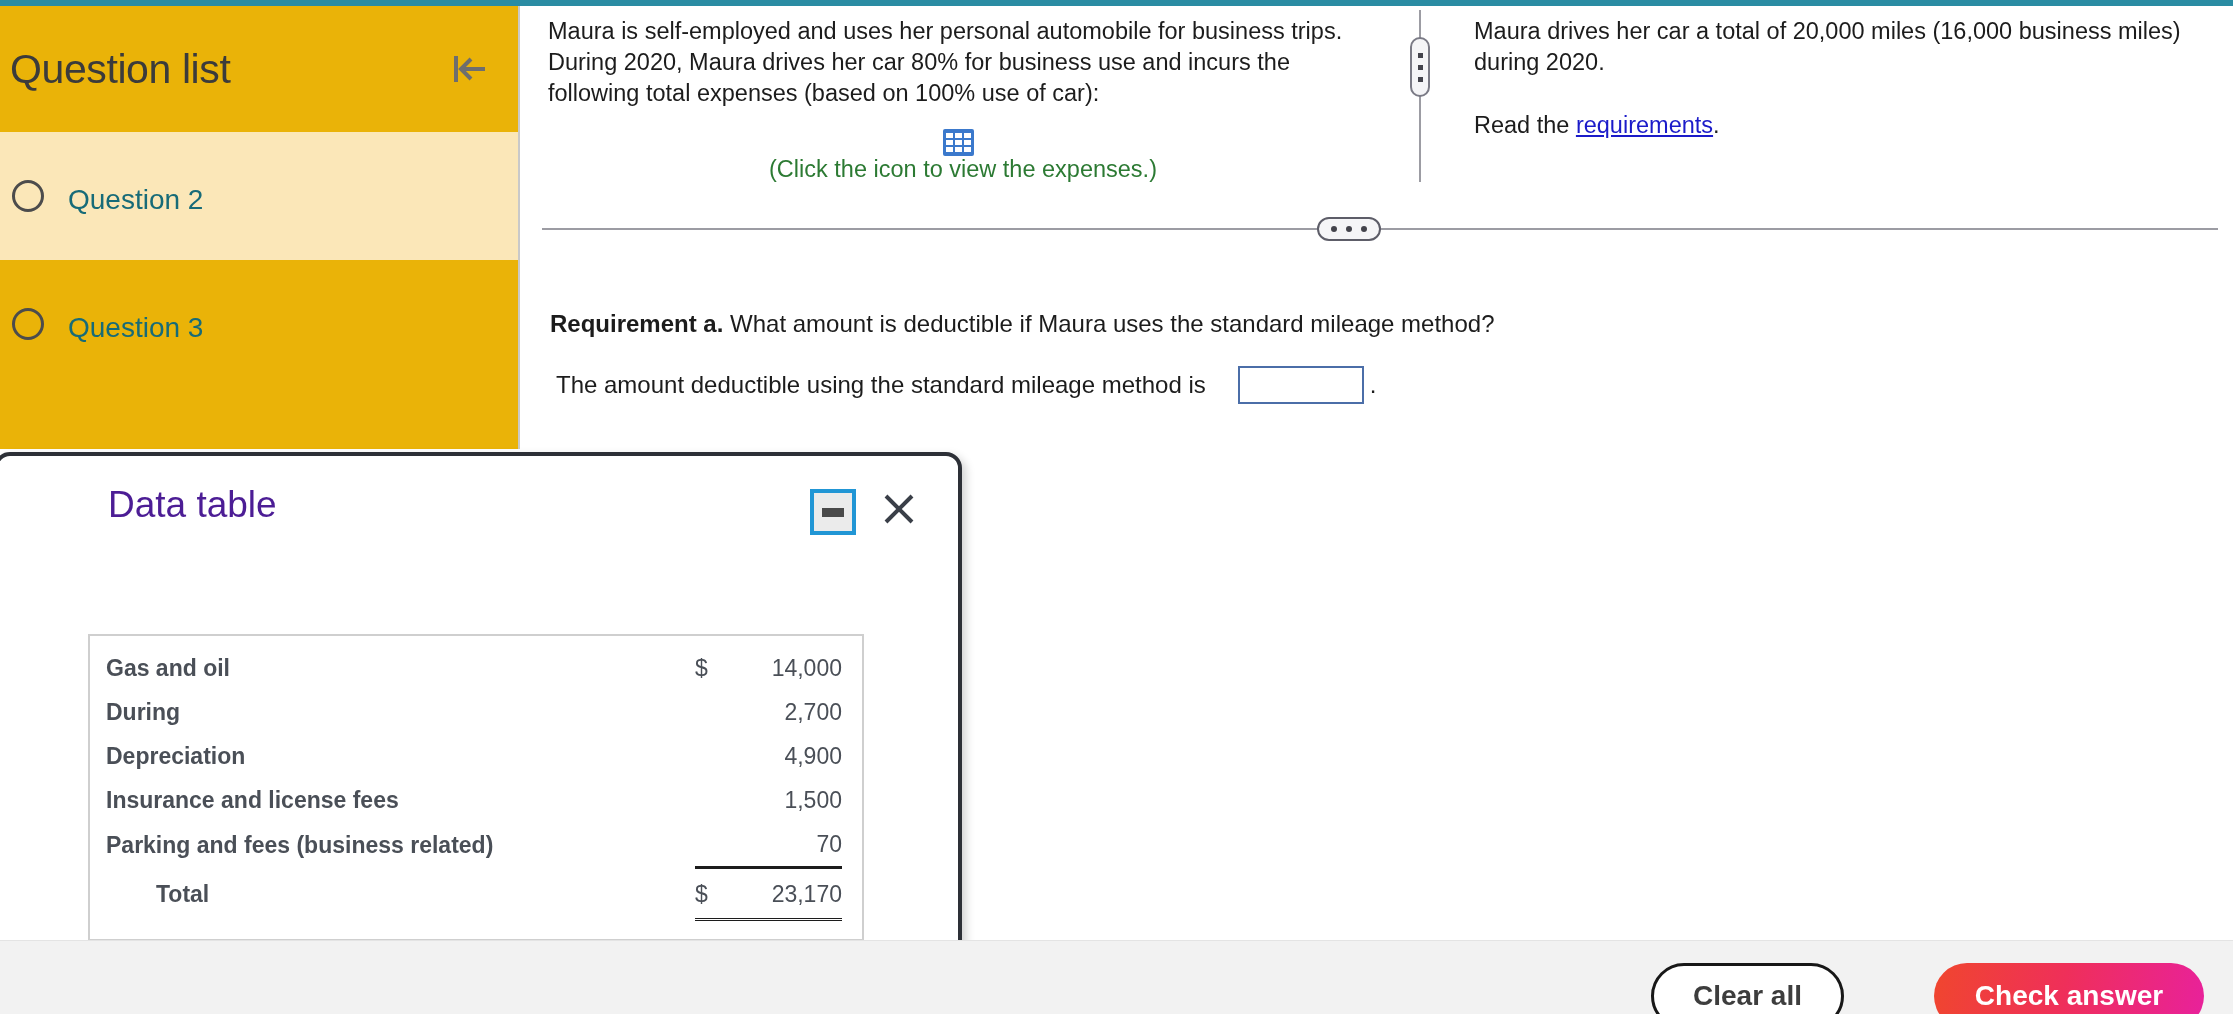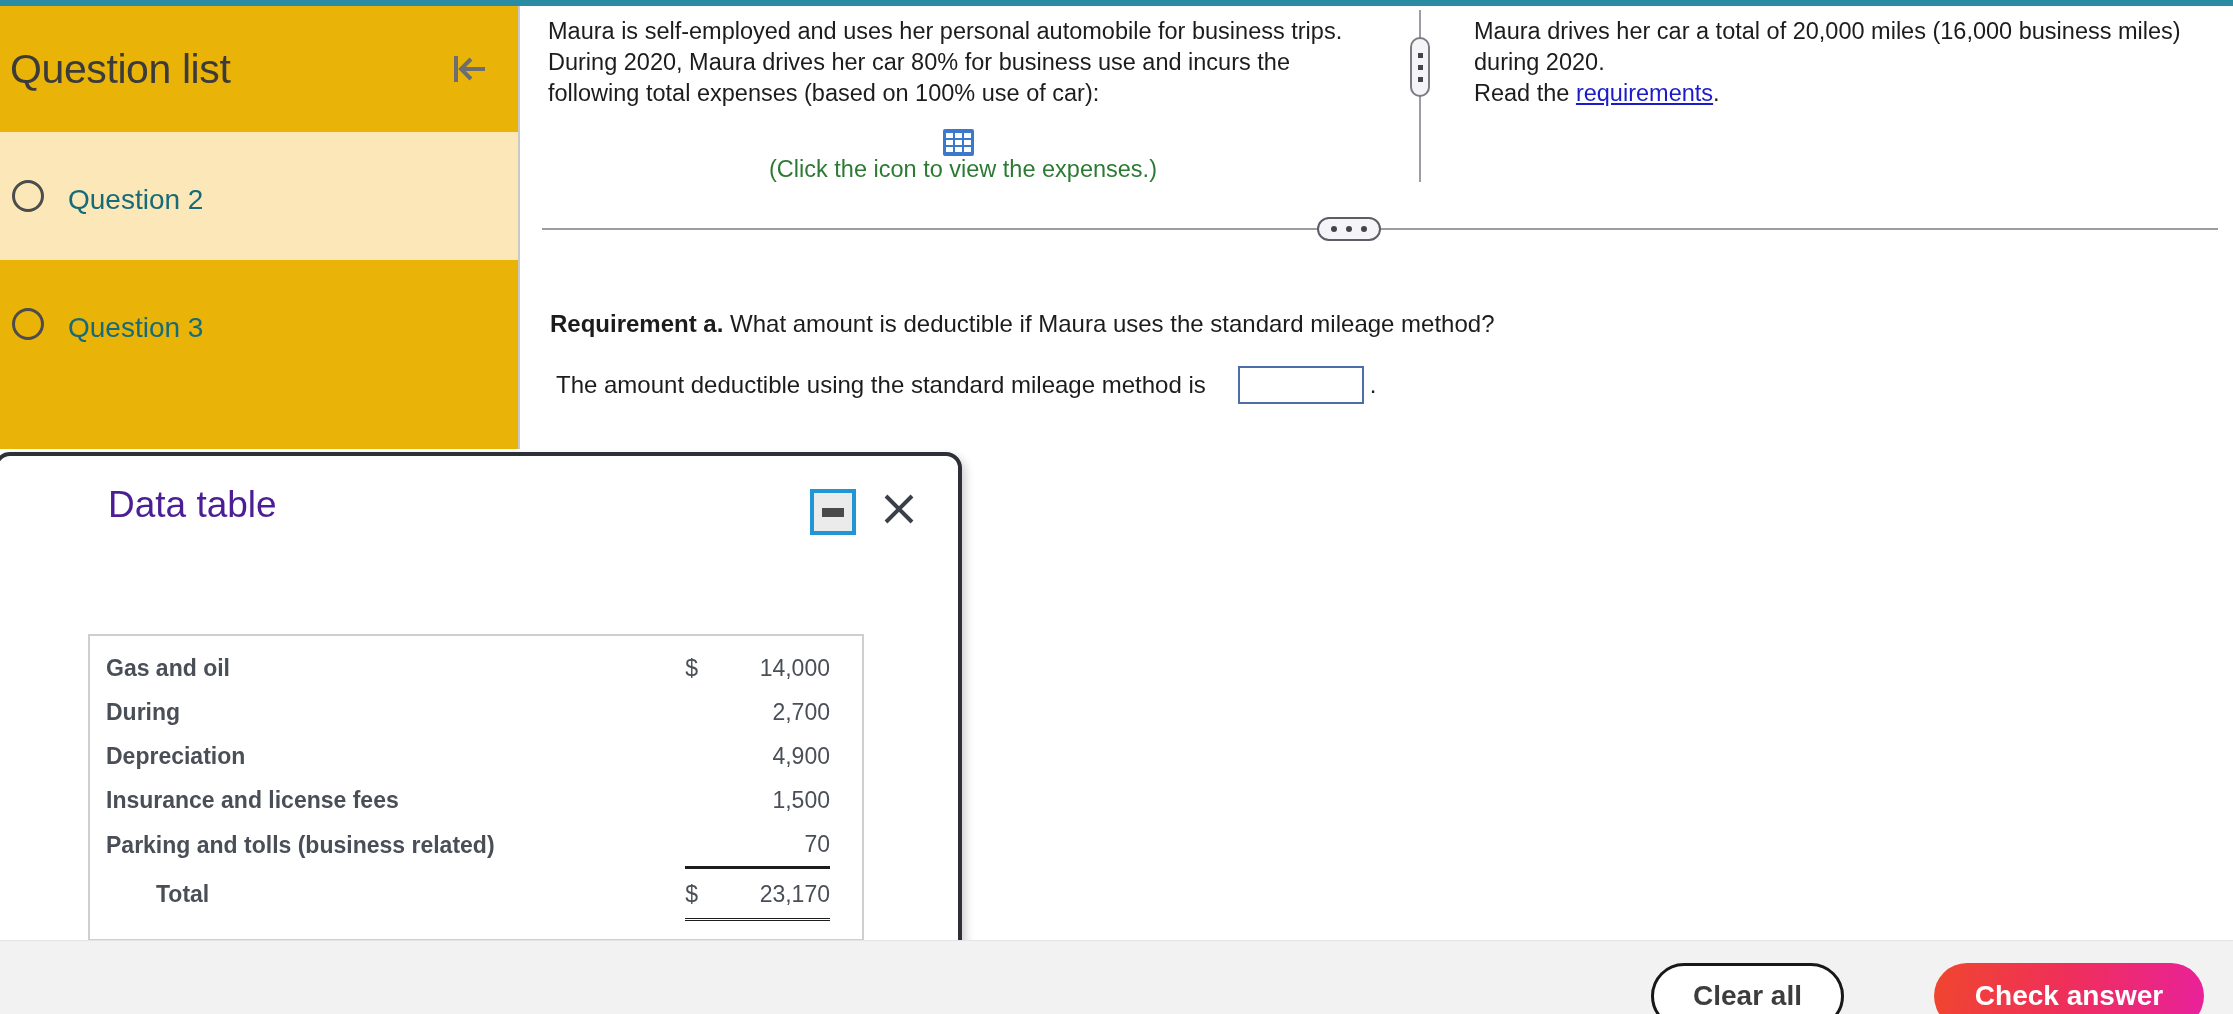--- a/index.html
+++ b/index.html
@@ -133,21 +133,21 @@
     background: #44444c;
     display: block;
   }
 
   
   .qtext-right {
     position: absolute;
     left: 1474px; top: 16px;
     width: 740px;
   }
-  .qtext-right .para2 { }
+  .qtext-right .para2 { margin-top: 32px; }
   .req-link {
     color: #1b1bc9;
     text-decoration: underline;
     cursor: pointer;
   }
 
   
   .hsplit {
     position: absolute;
     left: 542px; top: 228px;
@@ -243,21 +243,21 @@
     width: 50px; height: 50px;
     display: flex; align-items: center; justify-content: center;
     cursor: pointer;
   }
 
   .dtable-wrap {
     position: absolute;
     left: 90px; top: 178px;
     width: 776px;
     border: 2px solid #cfcfcf;
-    padding: 10px 32px 18px 16px;
+    padding: 10px 20px 18px 16px;
   }
   table.dtable {
     border-collapse: collapse;
     width: 100%;
     font-size: 23px;
     color: #4a4f57;
   }
   table.dtable td {
     padding: 9px 0 8px 0;
     white-space: nowrap;
@@ -415,21 +415,21 @@
             <td class="lbl">Depreciation</td>
             <td class="cur"></td>
             <td class="val">4,900</td>
           </tr>
           <tr>
             <td class="lbl">Insurance and license fees</td>
             <td class="cur"></td>
             <td class="val">1,500</td>
           </tr>
           <tr>
-            <td class="lbl">Parking and tolls (business related)</td>
+            <td class="lbl">Parking and fees (business related)</td>
             <td class="cur"></td>
             <td class="val">70</td>
           </tr>
           <tr class="rule-above dbl-below total">
             <td class="lbl indent">Total</td>
             <td class="cur">$</td>
             <td class="val">23,170</td>
           </tr>
         </tbody>
       </table>

